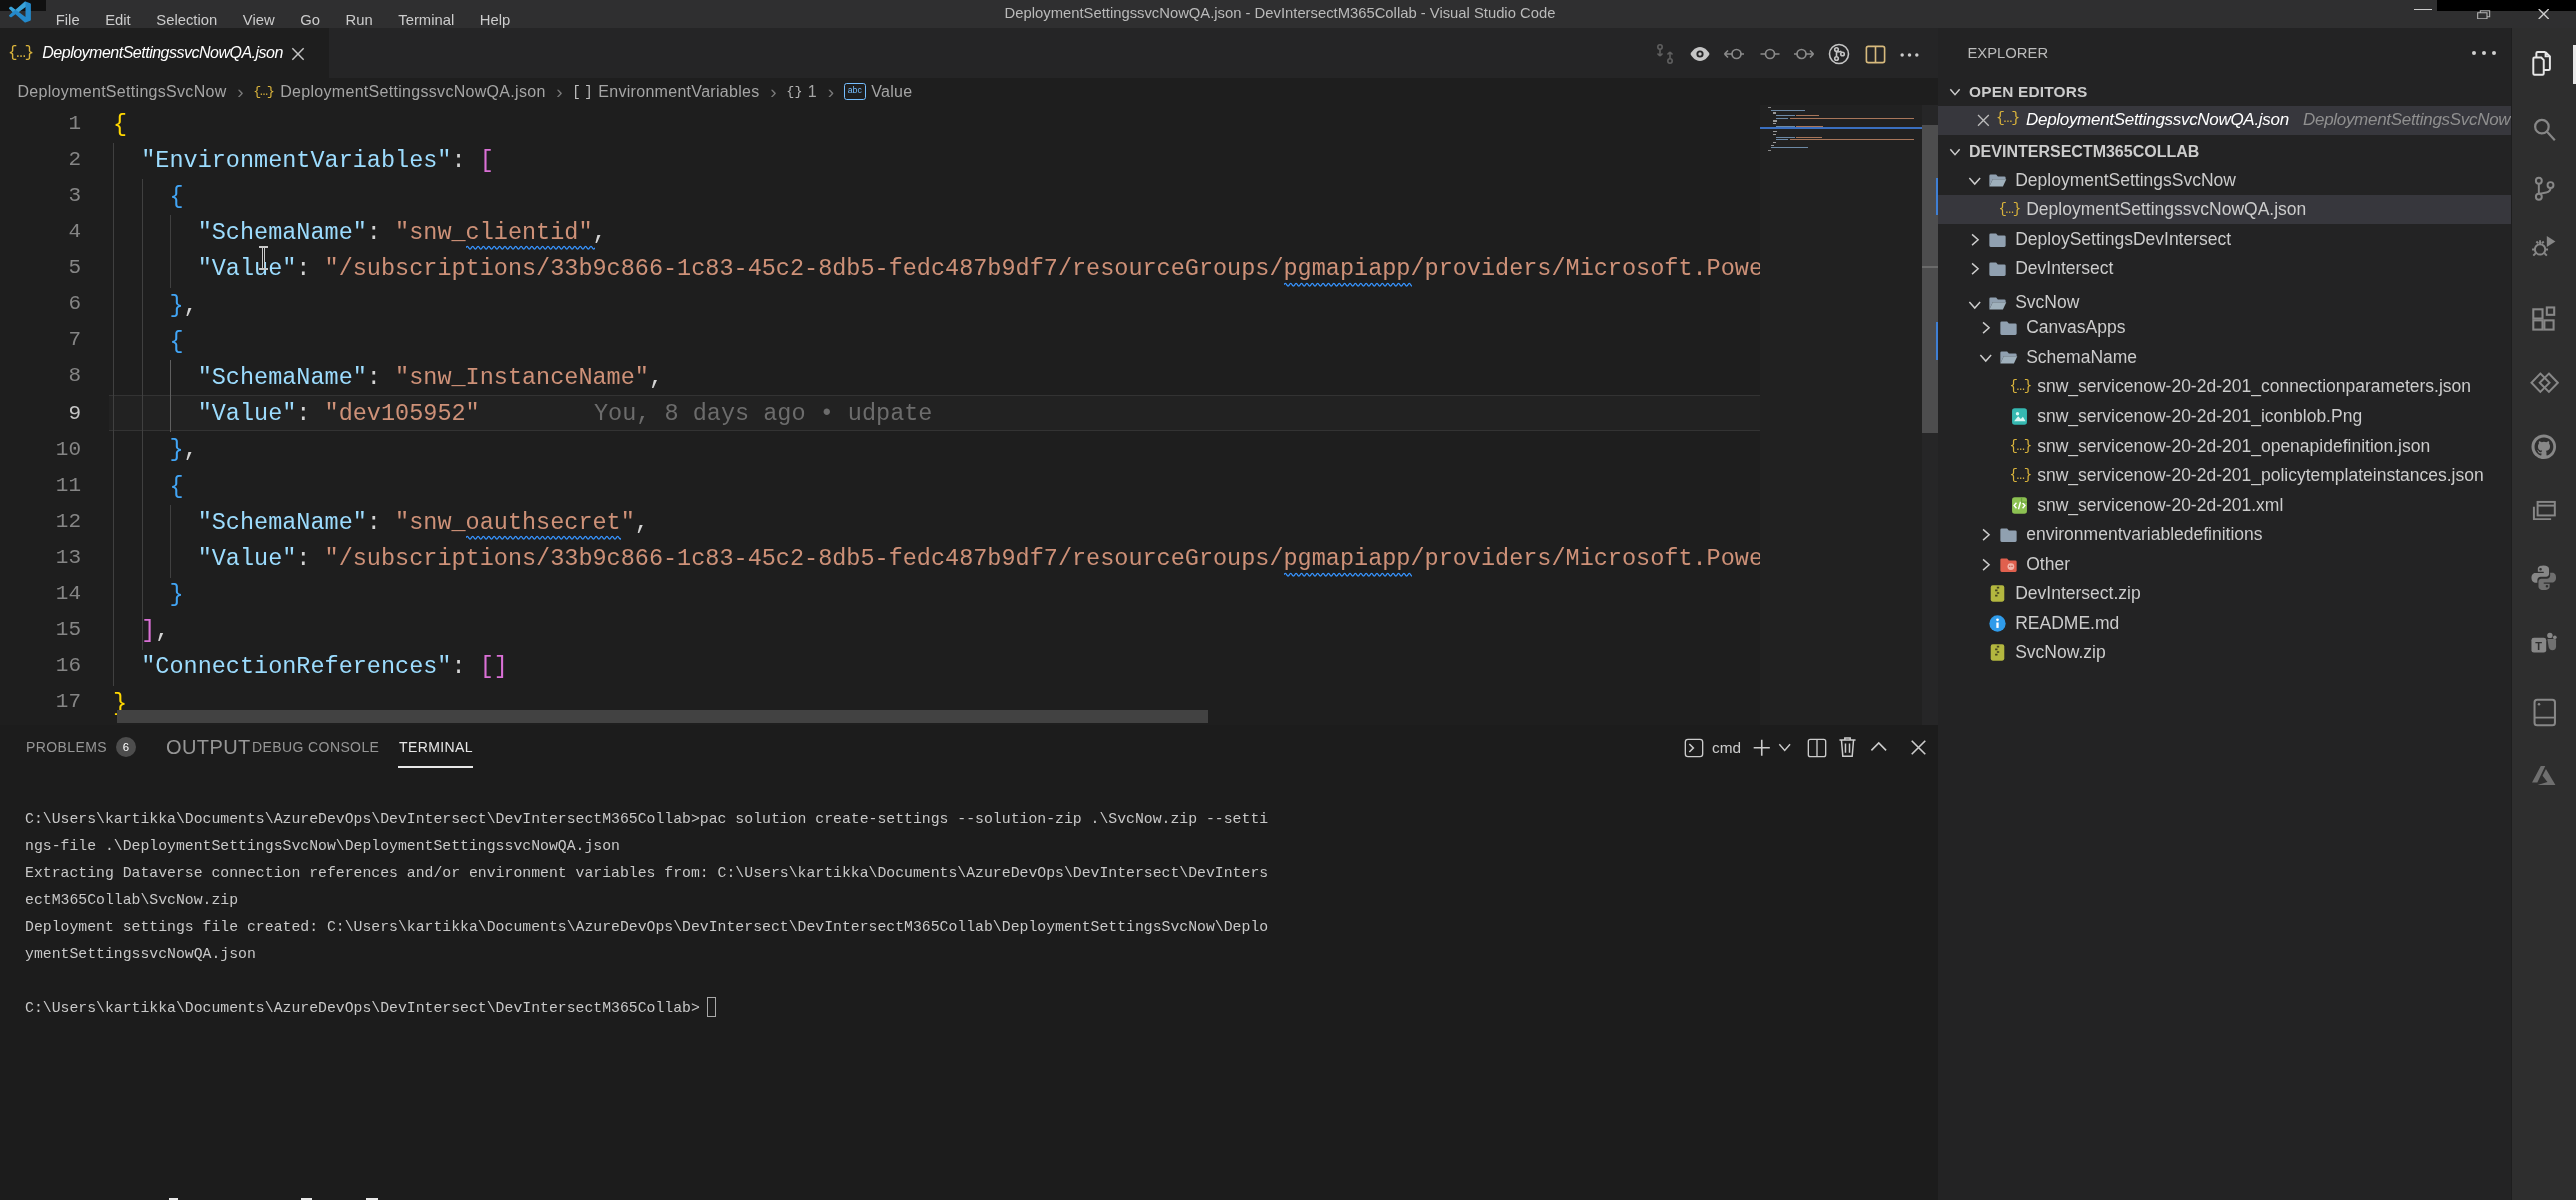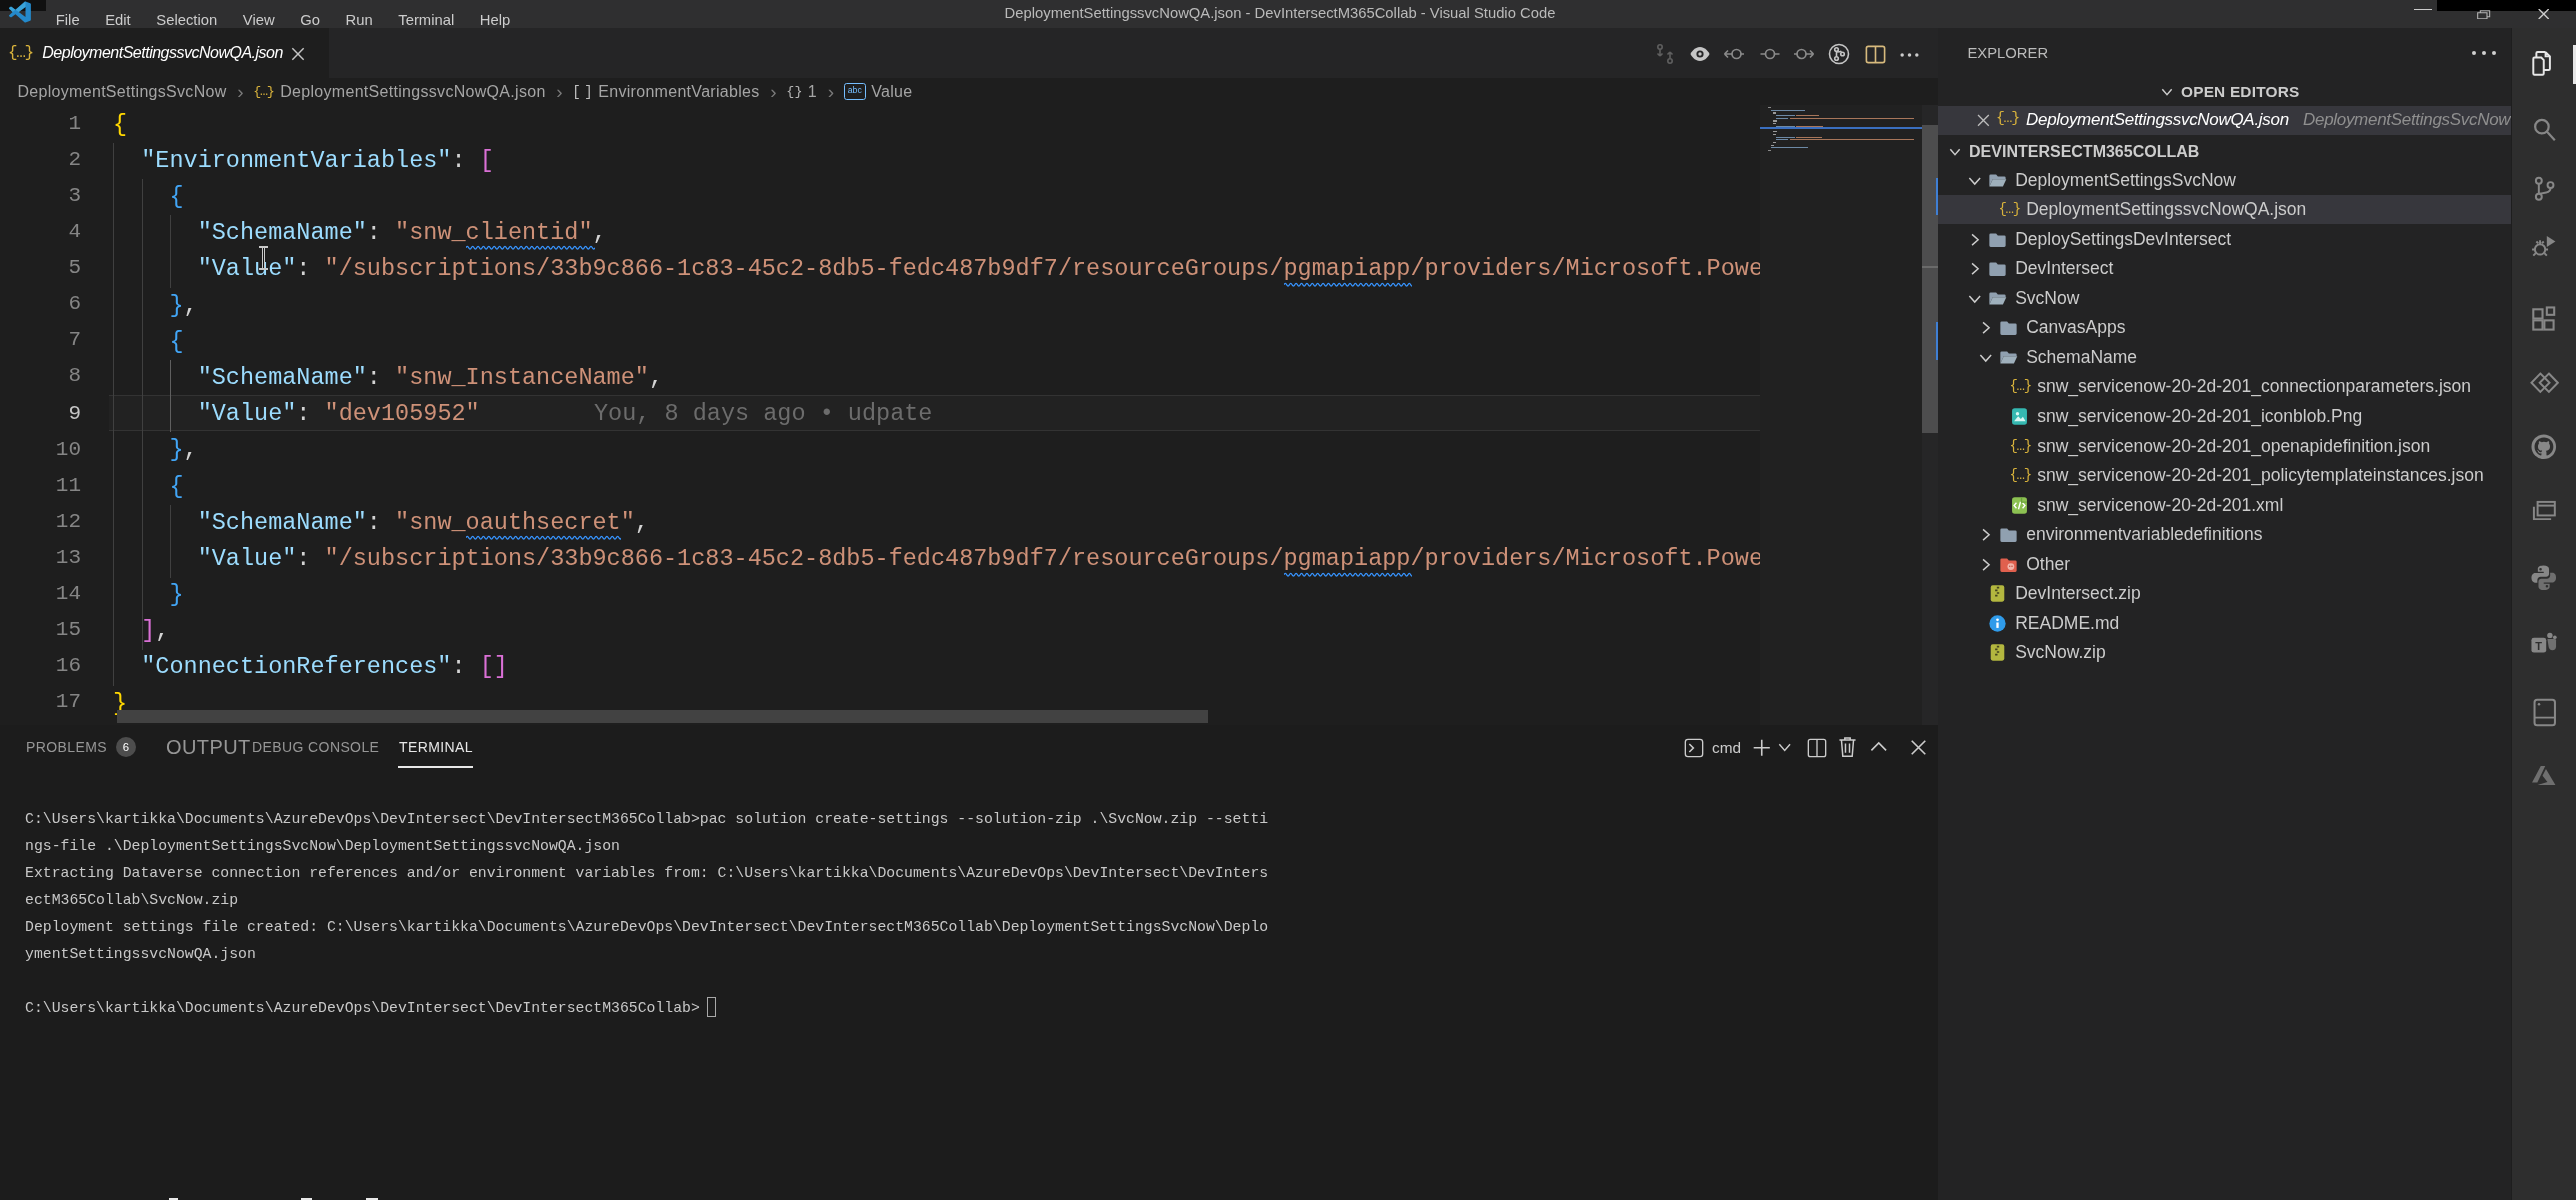--- a/index.html
+++ b/index.html
@@ -265,21 +265,21 @@
 <div class="abs" id="sidebar" style="left:1938px;top:27.5px;width:573px;height:1173px;background:#232324;overflow:hidden;">
   <div class="abs" style="left:29.5px;top:0;height:50px;line-height:50px;font-size:14.8px;color:#bbbbbb;">EXPLORER</div>
   <svg class="abs" style="left:532px;top:21px;" width="28" height="8" viewBox="0 0 42 12">
       <g fill="#cfcfcf">
         <circle cx="6" cy="6" r="3"></circle>
         <circle cx="21" cy="6" r="3"></circle>
         <circle cx="36" cy="6" r="3"></circle>
       </g>
     </svg>
 
-  <div class="abs" style="left:9.4px;top:55px;width:564px;height:20px;text-align:center;">
+  <div class="abs" style="left:9.4px;top:55px;width:564px;height:20px;">
     <svg width="16" height="16" viewBox="0 0 24 24" style="vertical-align:middle;">
         <path d="M5 8 L12 16 L19 8" fill="none" stroke="#cccccc" stroke-width="2.2"></path>
       </svg>
     <span style="font-size:15.4px;font-weight:bold;color:#cccccc;vertical-align:middle;margin-left:2.7px;letter-spacing:0.2px;">OPEN EDITORS</span>
   </div>
   <div class="abs" style="left:0;top:78px;width:573px;height:29.5px;background:#37373d;">
     <svg class="abs" style="left:38px;top:7.4px;" width="14.8" height="14.8" viewBox="0 0 22 22">
         <path d="M3 3 L19 19 M19 3 L3 19" stroke="#bcbcbc" stroke-width="2"></path>
       </svg>
     <span class="abs" style="left:58px;top:4.7px;font-family:'Liberation Mono',monospace;font-size:14.8px;color:#d9b33c;letter-spacing:-1.3px;">{…}</span>
@@ -320,21 +320,21 @@
   </div>
   <div class="trow" style="top:226px;padding-left:28px;">
     <svg class="chev" viewBox="0 0 26 26">
           <path d="M9 5 L18 13 L9 21" fill="none" stroke="#cccccc" stroke-width="2.2"></path>
         </svg>
     <svg class="icon" viewBox="0 0 28 28">
           <path fill="#90a0b0" d="M2 7 q0-2 2-2 h8 l2.5 3 H24 q2 0 2 2 v13 q0 2-2 2 H4 q-2 0-2-2 z"></path>
         </svg>
     <span class="lbl">DevIntersect</span>
   </div>
-  <div class="trow" style="top:256px;padding-left:28px;">
+  <div class="trow" style="top:256px;padding-left:28px;align-items:flex-end;">
     <svg class="chev" viewBox="0 0 26 26">
           <path d="M5 9 L13 18 L21 9" fill="none" stroke="#cccccc" stroke-width="2.2"></path>
         </svg>
     <svg class="icon" viewBox="0 0 28 28">
           <path fill="#90a0b0" d="M2 7 q0-2 2-2 h8 l2.5 3 H24 q2 0 2 2 v2 H7 l-5 11 z"></path>
           <path fill="#9fb0bc" d="M7 12 h20 l-5 11 H2 z"></path>
         </svg>
     <span class="lbl">SvcNow</span>
   </div>
   <div class="trow" style="top:285px;padding-left:39px;">

